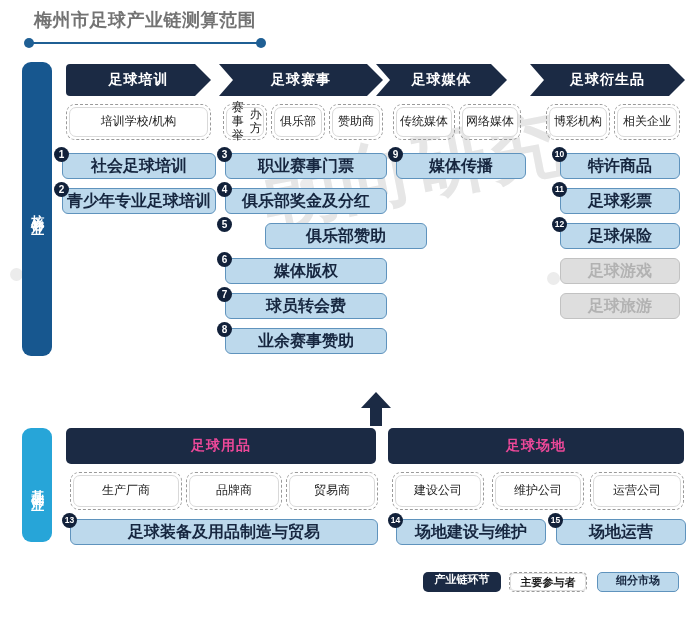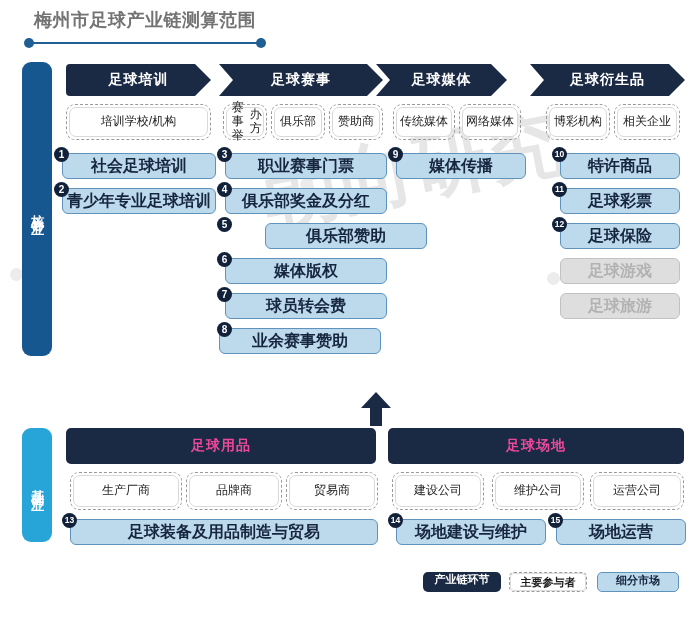--- a/index.html
+++ b/index.html
@@ -189,21 +189,21 @@
       </div>
       <div class="badge" style="left: 217px; top: 217px;">5</div>
       <div class="seg" style="left: 225px; top: 258px; width: 160px;">
         <span>媒体版权</span>
       </div>
       <div class="badge" style="left: 217px; top: 252px;">6</div>
       <div class="seg" style="left: 225px; top: 293px; width: 160px;">
         <span>球员转会费</span>
       </div>
       <div class="badge" style="left: 217px; top: 287px;">7</div>
-      <div class="seg" style="left: 219px; top: 328px; width: 160px;">
+      <div class="seg" style="left: 225px; top: 328px; width: 160px;">
         <span>业余赛事赞助</span>
       </div>
       <div class="badge" style="left: 217px; top: 322px;">8</div>
       <div class="arrow-head" style="left: 376px; top: 64px; width: 131px;">
         <span>足球媒体</span>
       </div>
       <div class="part" style="left: 393px; top: 104px; width: 62px; height: 36px;">
         <div class="inner">传统媒体</div>
       </div>
       <div class="part" style="left: 459px; top: 104px; width: 62px; height: 36px;">

